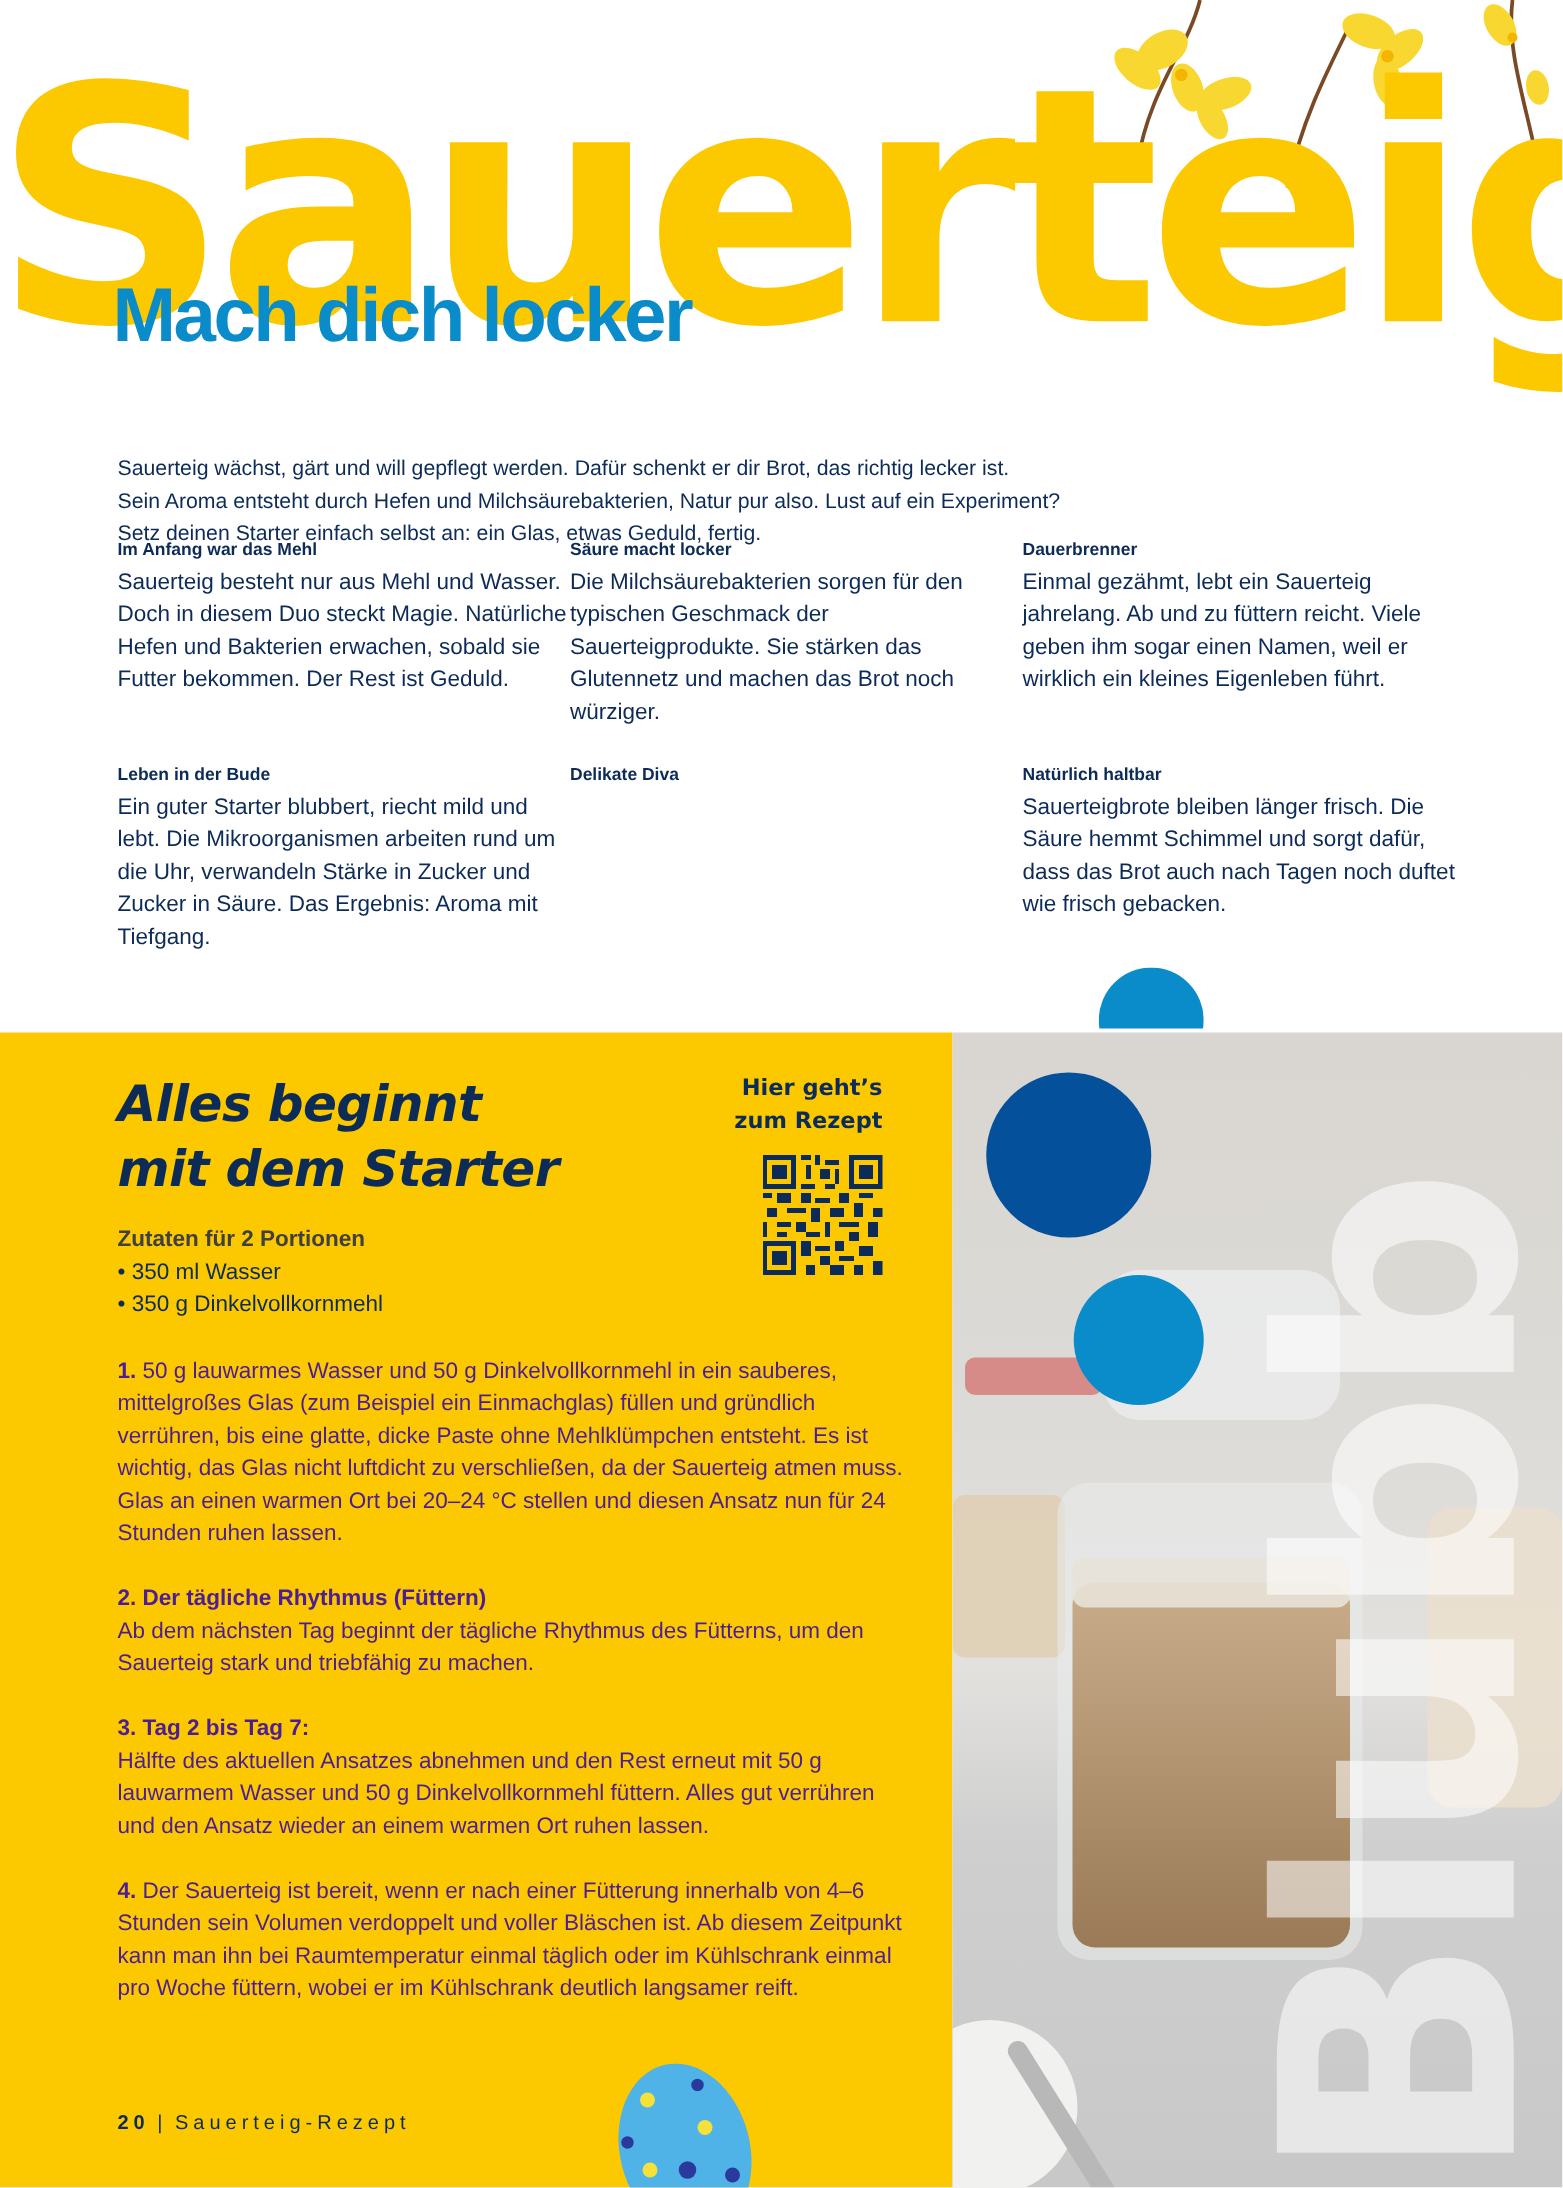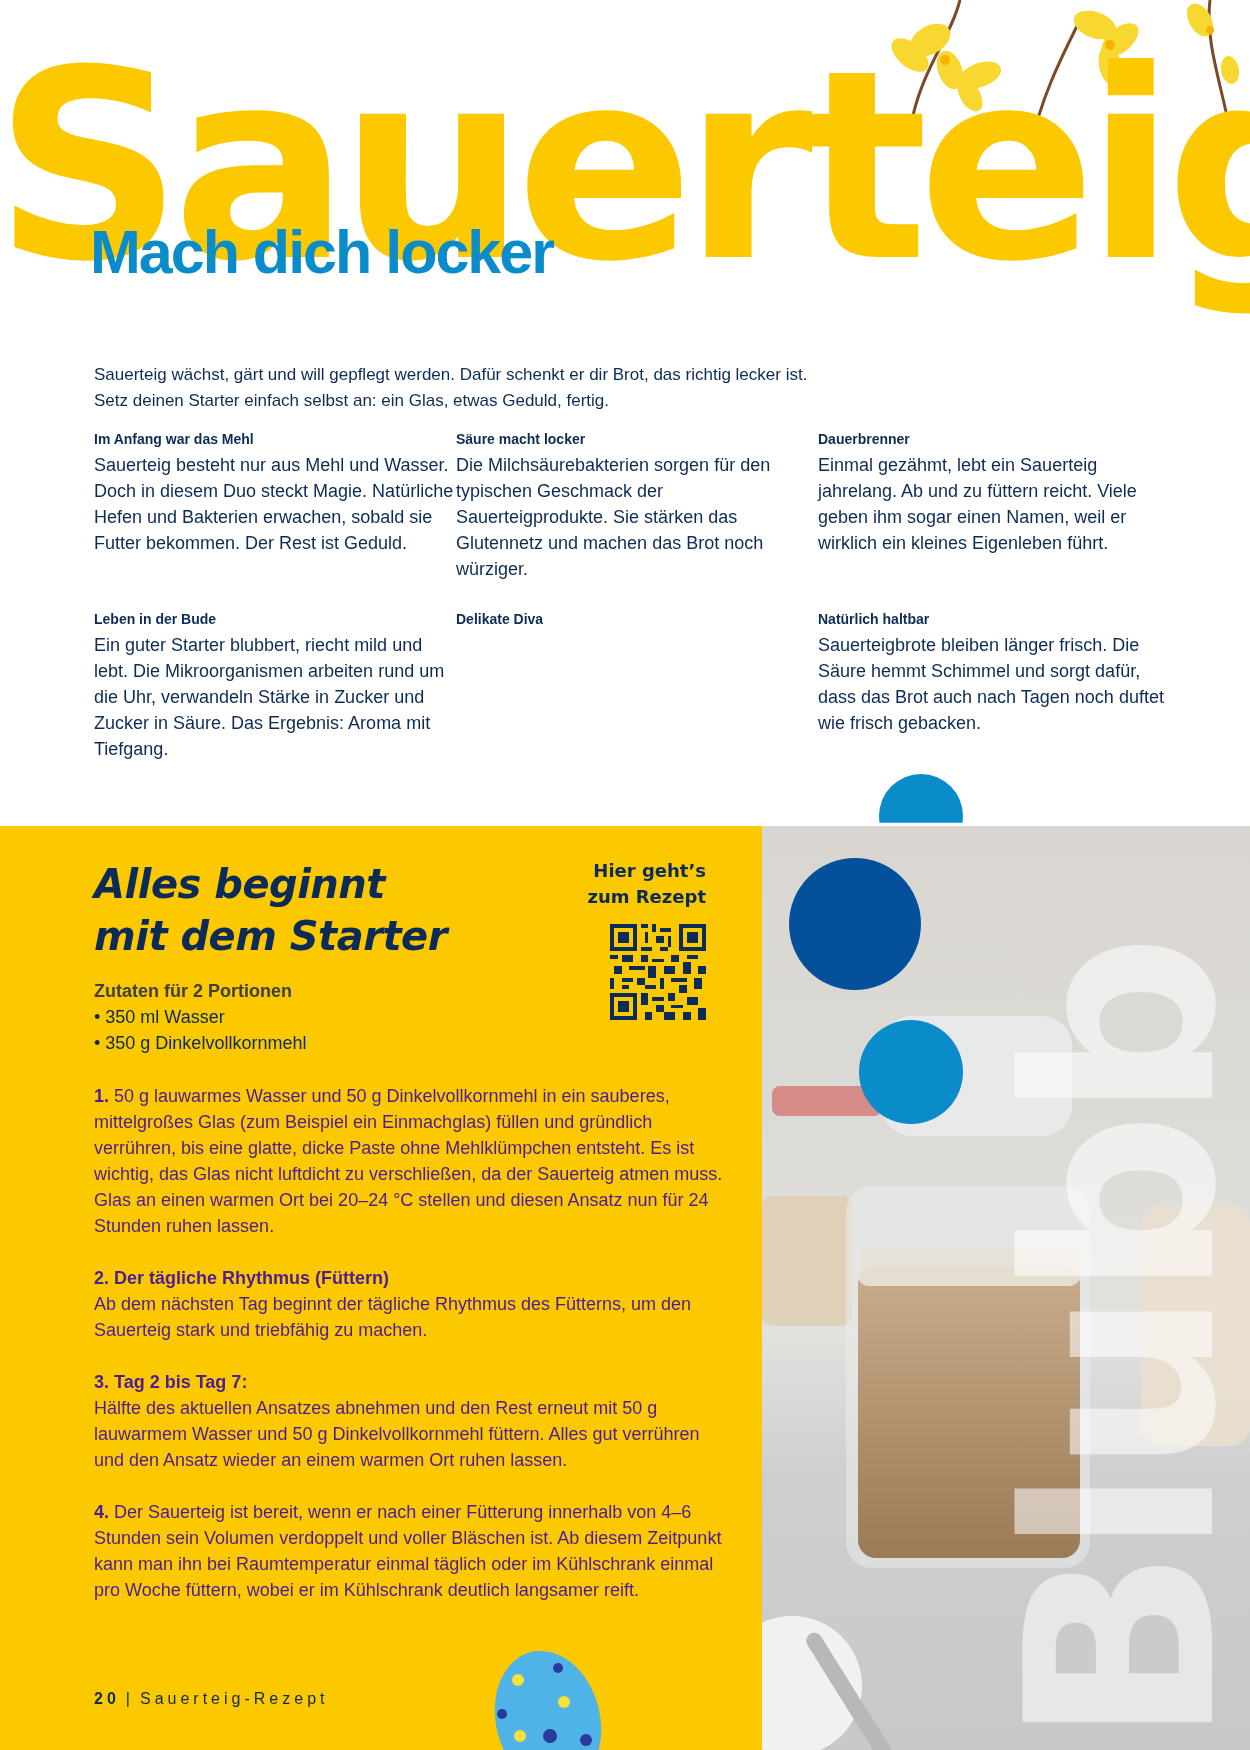--- a/index.html
+++ b/index.html
@@ -122,20 +122,21 @@
         <circle cx="300" cy="45" r="5"></circle>
         <circle cx="400" cy="30" r="4"></circle>
     </g>
   </svg>
 
   <h1 class="big-title">Sauerteig</h1>
   <h2 class="sub-title">Mach dich locker</h2>
 
   <div class="intro">
     <p>Sauerteig wächst, gärt und will gepflegt werden. Dafür schenkt er dir Brot, das richtig lecker ist.</p>
+    <p>Sein Aroma entsteht durch Hefen und Milchsäurebakterien, Natur pur also. Lust auf ein Experiment?</p>
     <p>Setz deinen Starter einfach selbst an: ein Glas, etwas Geduld, fertig.</p>
   </div>
 
   <div class="facts">
     <div class="fact">
       <h3>Im Anfang war das Mehl</h3>
       <p>Sauerteig besteht nur aus Mehl und Wasser. Doch in diesem Duo steckt Magie. Natürliche Hefen und Bakterien erwachen, sobald sie Futter bekommen. Der Rest ist Geduld.</p>
     </div>
     <div class="fact">
       <h3>Säure macht locker</h3>

